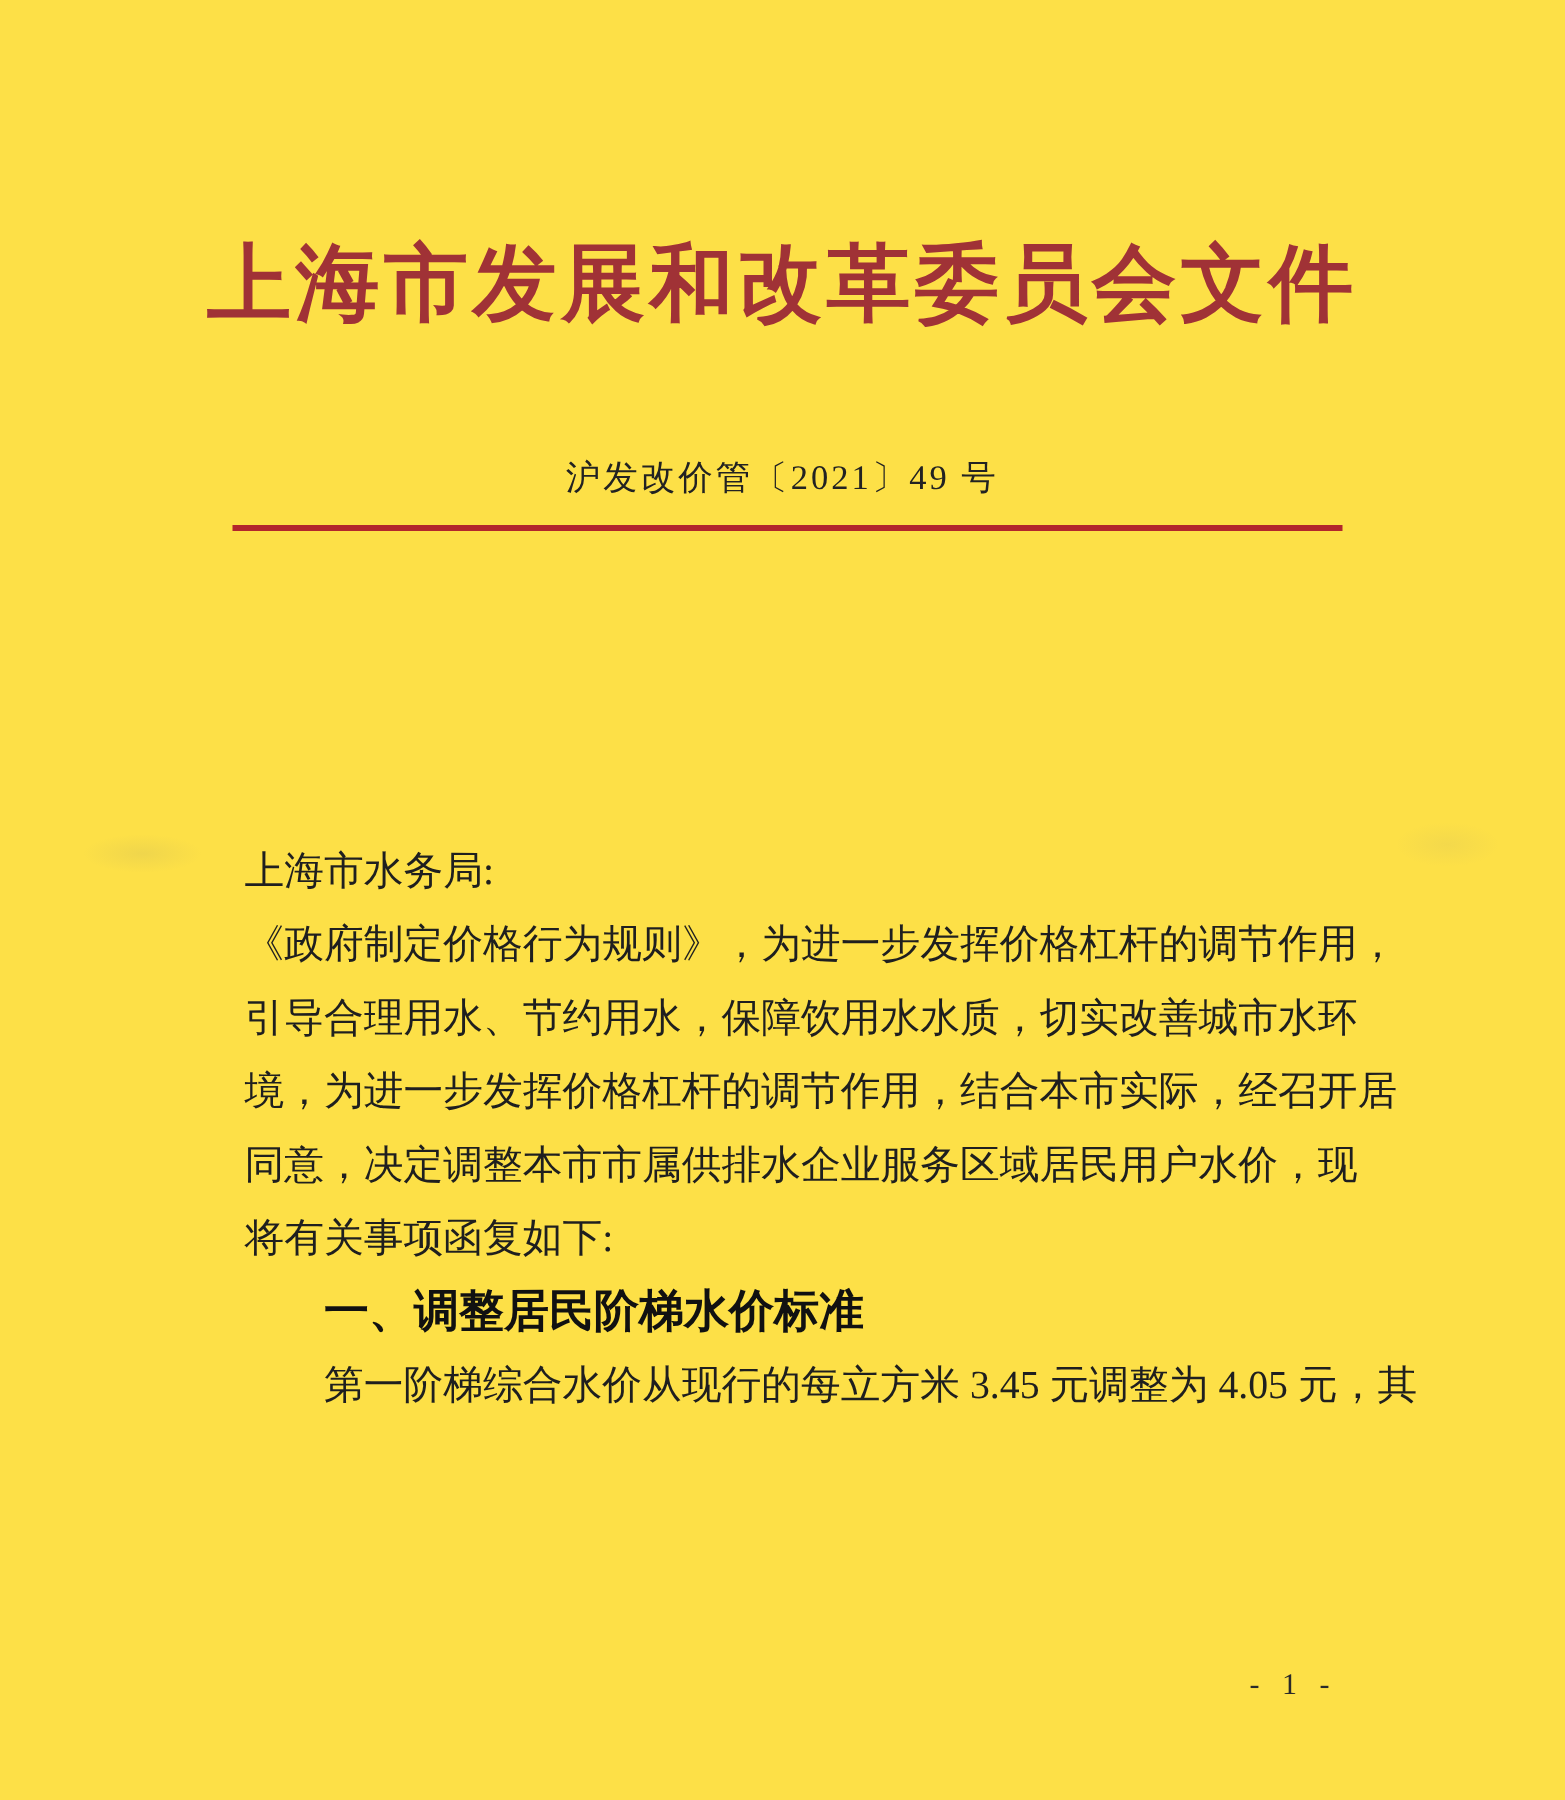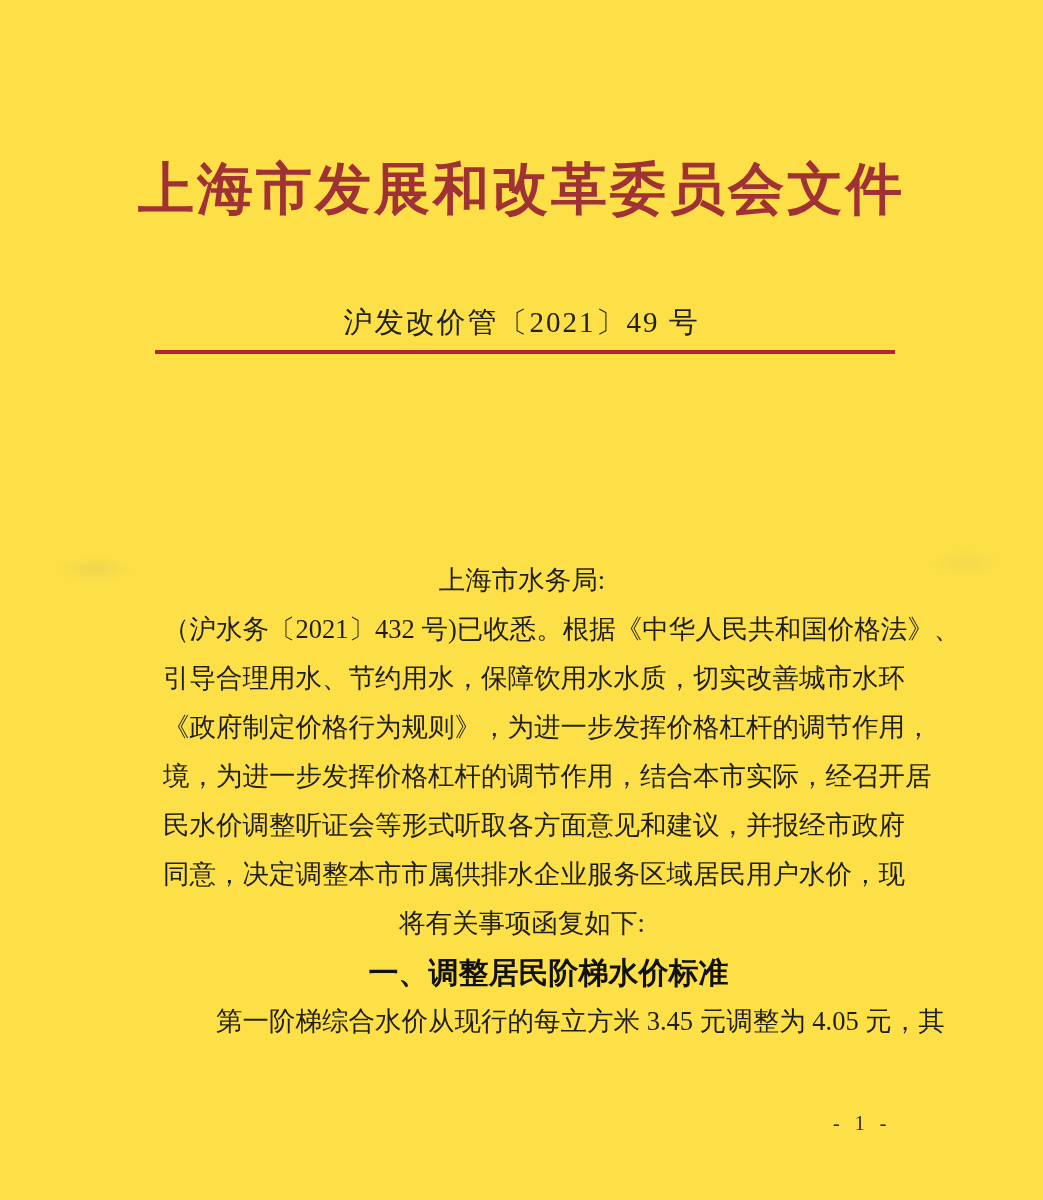--- a/index.html
+++ b/index.html
@@ -27,21 +27,21 @@
     letter-spacing: 3px;
     color: #a03236;
     white-space: nowrap;
   }
   .doc-number {
     position: absolute;
     top: 303px;
     left: 0;
     width: 100%;
     text-align: center;
-    font-size: 29px;
+    font-size: 23px;
     letter-spacing: 2px;
     color: #222222;
     white-space: nowrap;
   }
   .red-divider {
     position: absolute;
     top: 350px;
     left: 155px;
     width: 740px;
     height: 4px;
@@ -63,21 +63,20 @@
     position: absolute;
     top: 556px;
     left: 163px;
     width: 718px;
     font-size: 26.5px;
     line-height: 49px;
     color: #1f1f1f;
   }
   .line {
     white-space: nowrap;
-    text-align: center;
   }
   .indent {
     padding-left: 53px;
   }
   .section-heading {
     font-family: Liberation Sans, sans-serif;
     font-weight: bold;
     font-size: 30px;
     color: #111111;
     white-space: nowrap;
@@ -118,25 +117,23 @@
 
   <div class="agency-title">上海市发展和改革委员会文件</div>
 
   <div class="doc-number">沪发改价管〔2021〕49 号</div>
 
   <div class="red-divider"></div>
 
 
   <div class="content">
     <div class="line">上海市水务局:</div>
-    <div class="line">（沪水务〔2021〕432 号)已收悉。根据《中华人民共和国价格法》、</div>
+    <div class="line">《政府制定价格行为规则》，为进一步发挥价格杠杆的调节作用，</div>
     <div class="line">引导合理用水、节约用水，保障饮用水水质，切实改善城市水环</div>
-    <div class="line">《政府制定价格行为规则》，为进一步发挥价格杠杆的调节作用，</div>
     <div class="line">境，为进一步发挥价格杠杆的调节作用，结合本市实际，经召开居</div>
-    <div class="line">民水价调整听证会等形式听取各方面意见和建议，并报经市政府</div>
     <div class="line">同意，决定调整本市市属供排水企业服务区域居民用户水价，现</div>
     <div class="line">将有关事项函复如下:</div>
     <div class="line indent section-heading">一、调整居民阶梯水价标准</div>
     <div class="line indent">第一阶梯综合水价从现行的每立方米 3.45 元调整为 4.05 元，其</div>
   </div>
 
   <div class="page-number">- 1 -</div>
 
   <div class="smudge smudge-left"></div>
   <div class="smudge smudge-right"></div>

